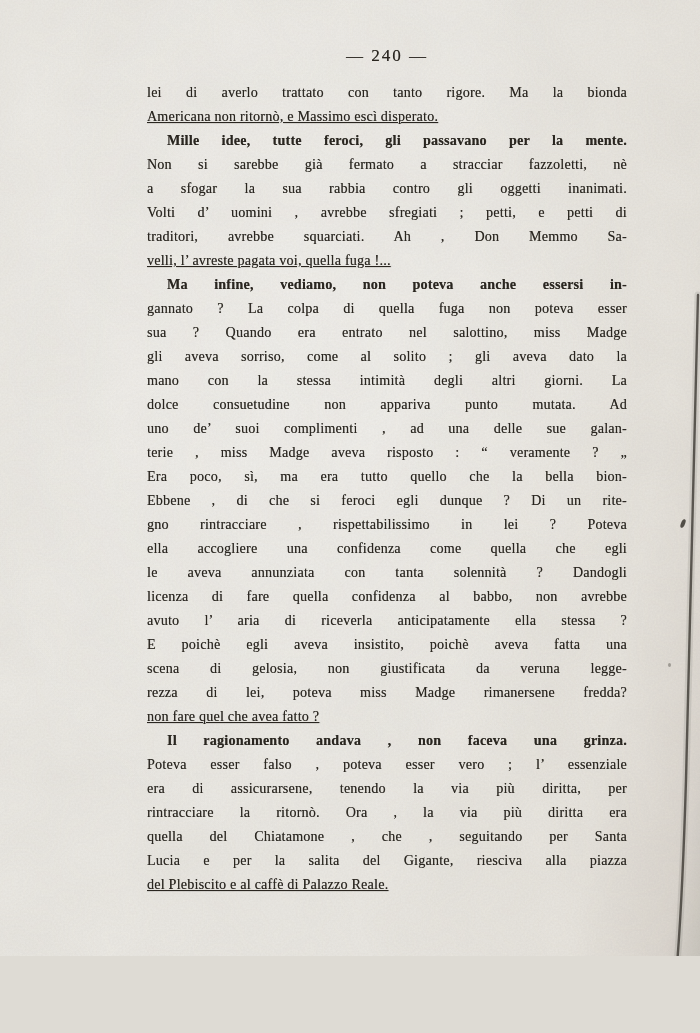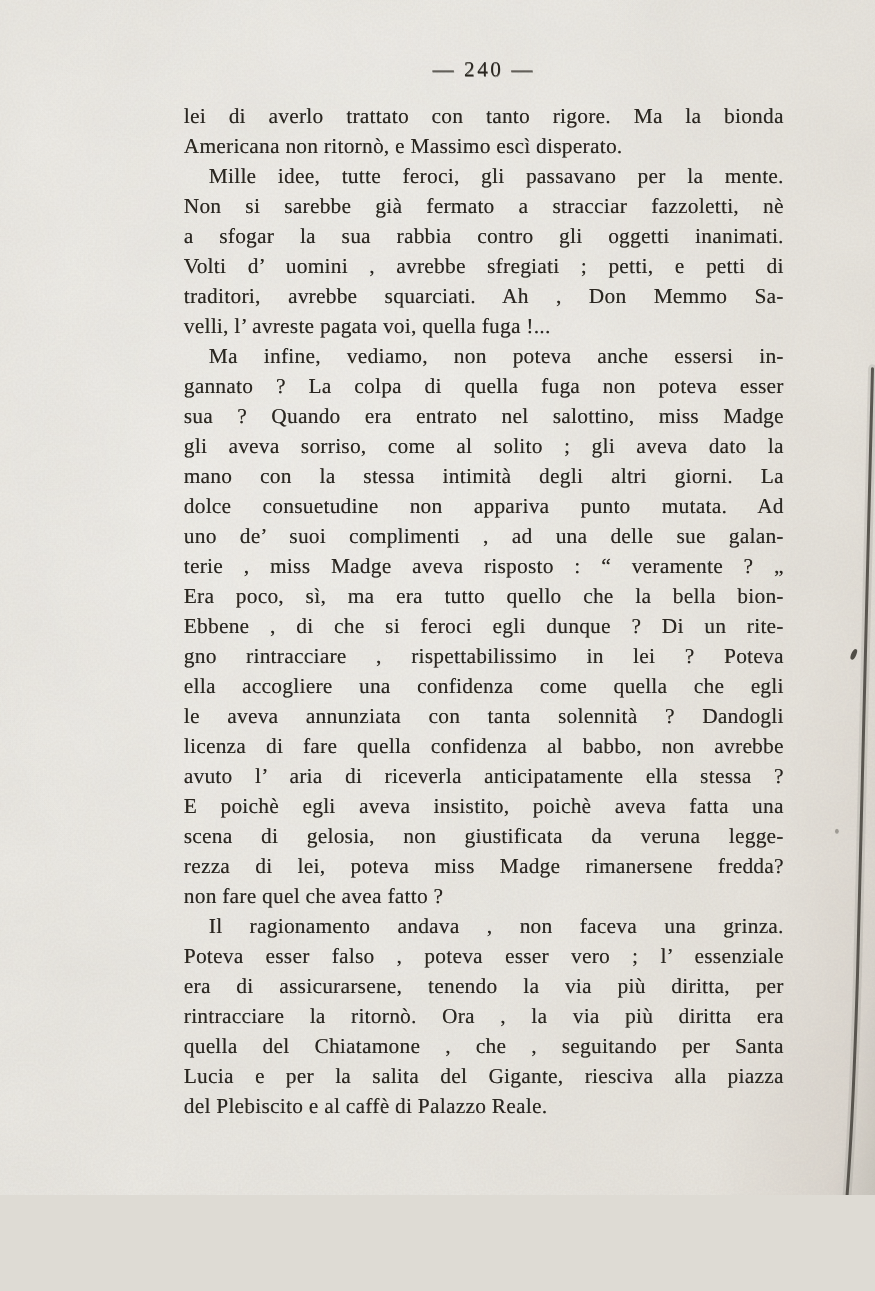--- a/index.html
+++ b/index.html
@@ -27,34 +27,34 @@
     text-align: center;
     font-size: 17px;
     letter-spacing: 2px;
     text-shadow: 0.2px 0.2px 0.5px rgba(35,32,26,0.55);
   }
   .text-block {
     position: absolute;
     top: 81px;
     left: 147px;
     width: 480px;
-    font-size: 17px;
+    font-size: 14px;
     line-height: 24px;
     letter-spacing: 0.25px;
     text-shadow: 0.2px 0.2px 0.5px rgba(35,32,26,0.55);
   }
   .para { margin: 0; }
   .line {
     height: 24px;
     text-align: justify;
     text-align-last: justify;
     white-space: nowrap;
   }
-  .line.end { text-align-last: left; }
-  .line.indent { text-indent: 20px; }
+  .line.end { text-align-last: left; text-decoration: underline; }
+  .line.indent { text-indent: 20px; font-weight: bold; }
   .edge-art {
     position: absolute;
     inset: 0;
     pointer-events: none;
   }
   .speck-a {
     position: absolute;
     left: 681px;
     top: 519px;
     width: 4px;

